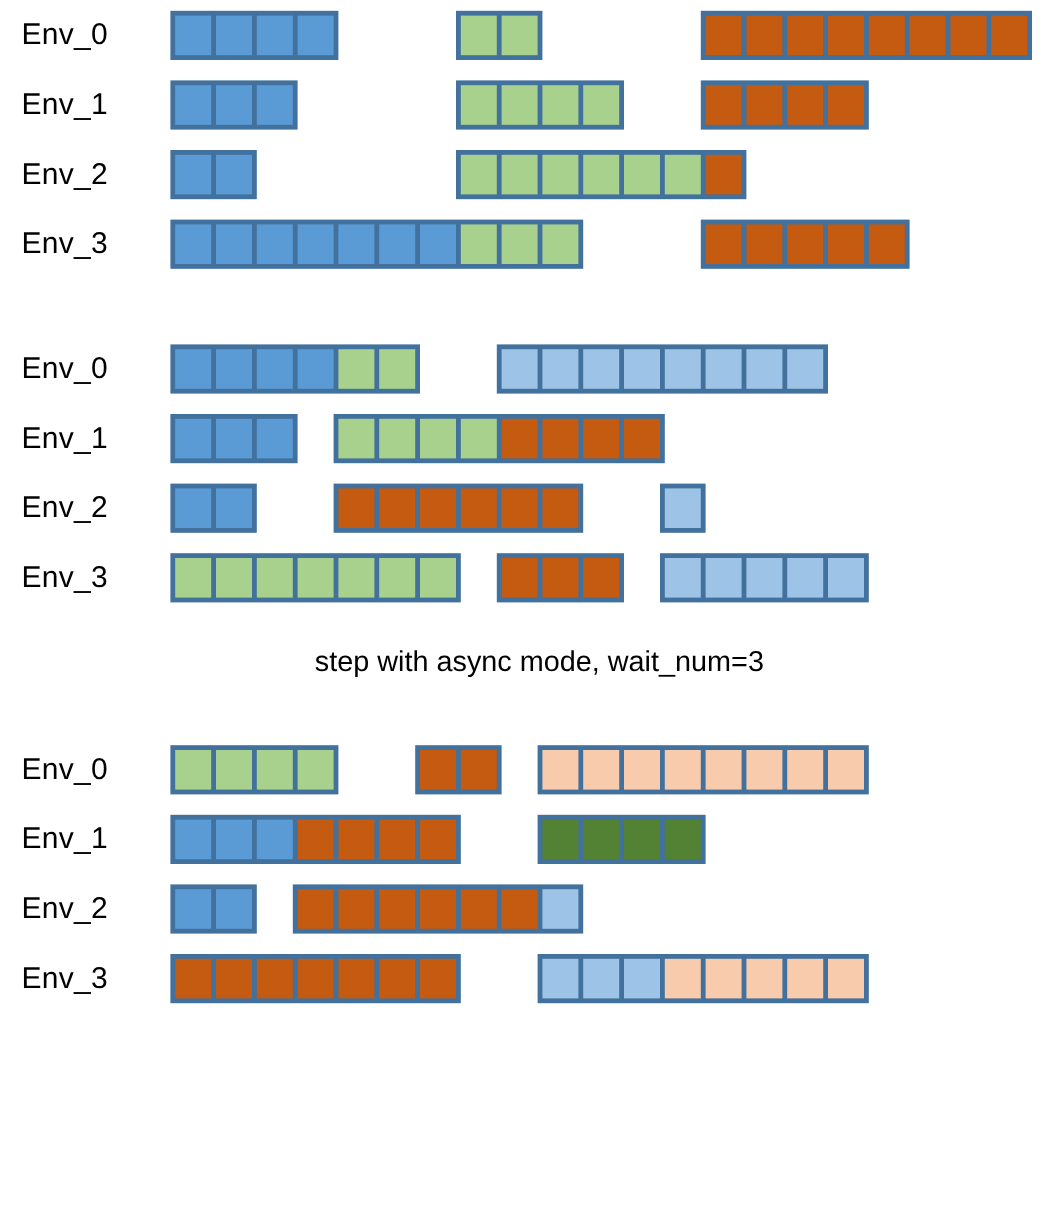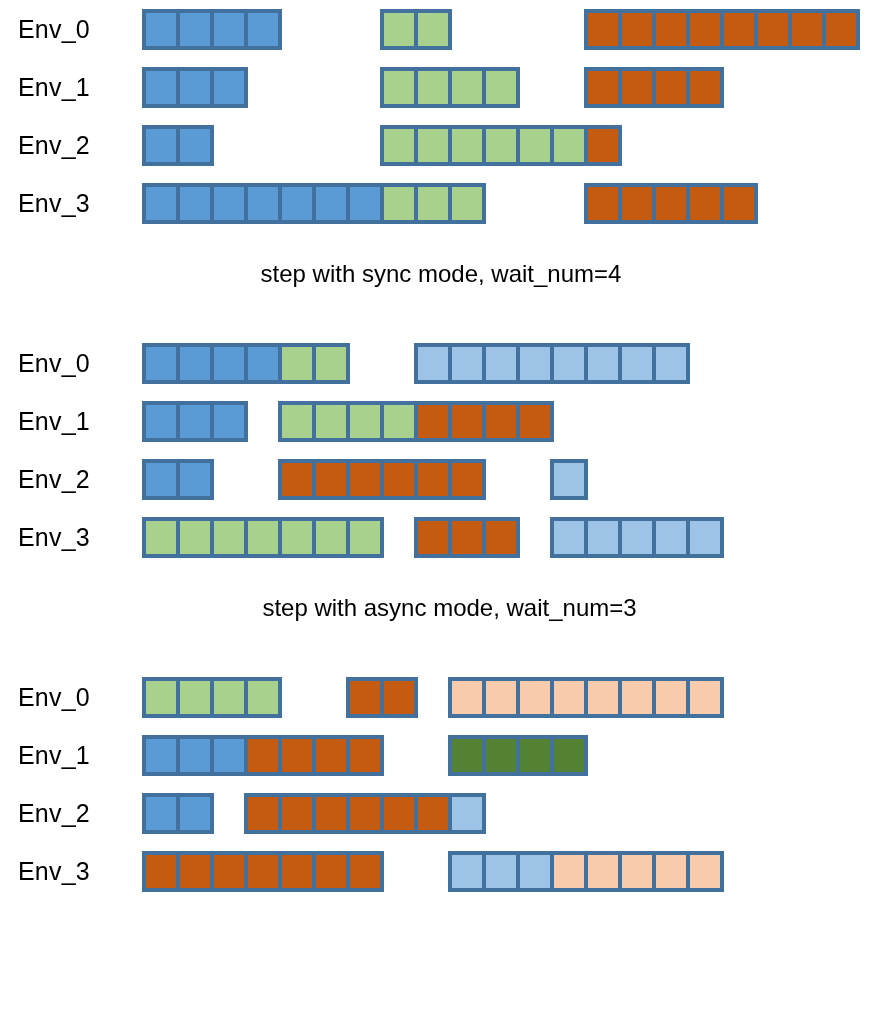--- a/index.html
+++ b/index.html
@@ -177,21 +177,20 @@
             <div class="block" style="left: 442px;">
               <div class="cell" style="background: rgb(197, 90, 17);"></div>
               <div class="cell" style="background: rgb(197, 90, 17);"></div>
               <div class="cell" style="background: rgb(197, 90, 17);"></div>
               <div class="cell" style="background: rgb(197, 90, 17);"></div>
               <div class="cell" style="background: rgb(197, 90, 17);"></div>
             </div>
           </div>
         </div>
       </div>
-      <div class="caption cap-1">step with sync mode, wait_num=4</div>
       <div class="spacer-1"></div>
     </div>
     <div class="panel">
       <div class="rows">
         <div class="env-row">
           <div class="env-label">Env_0</div>
           <div class="track">
             <div class="block" style="left: 0px;">
               <div class="cell" style="background: rgb(91, 155, 213);"></div>
               <div class="cell" style="background: rgb(91, 155, 213);"></div>

